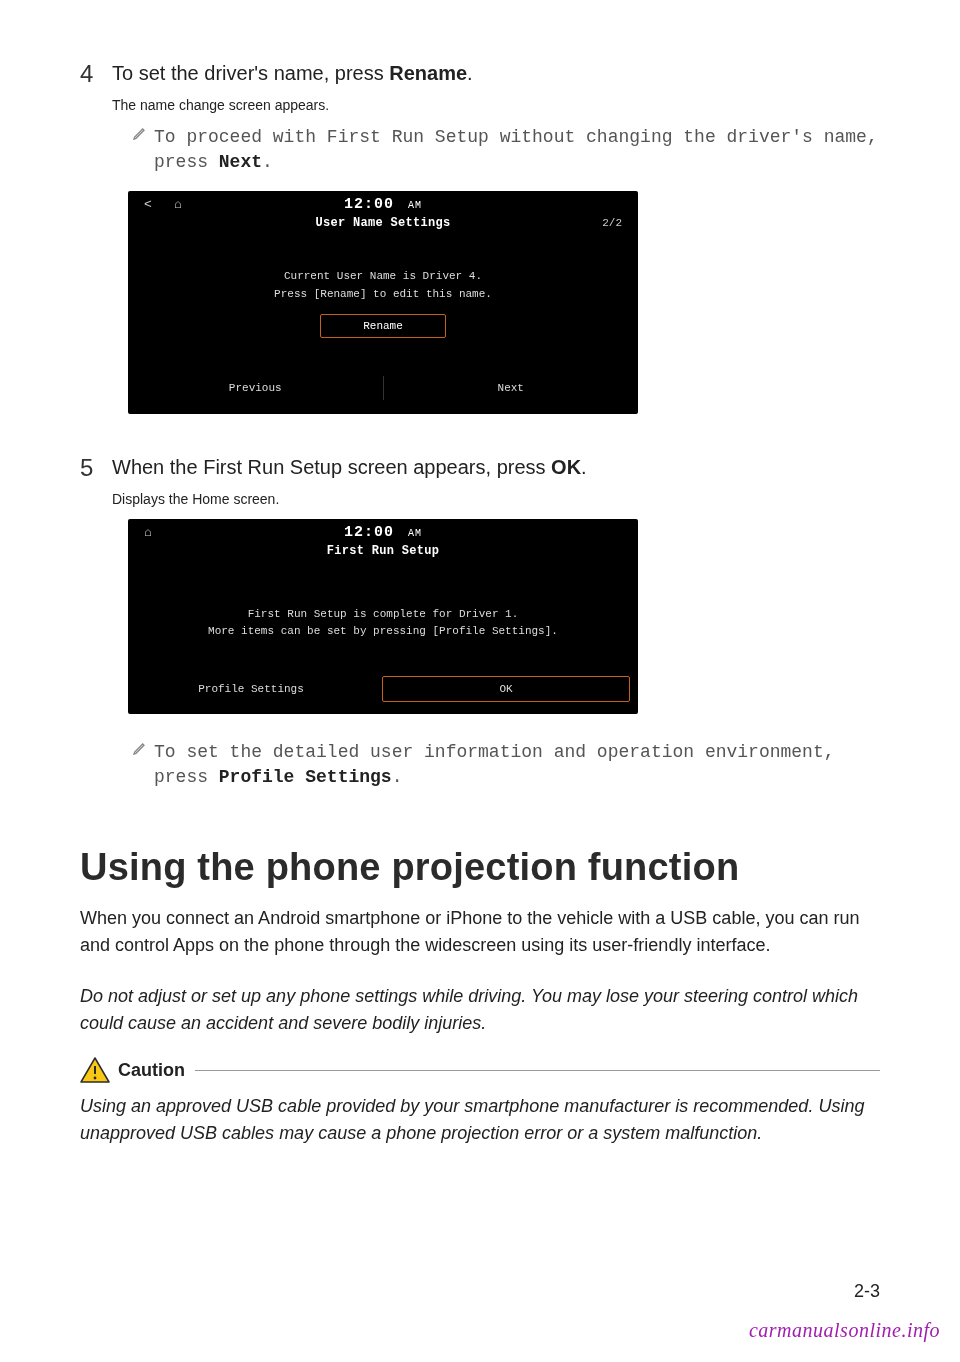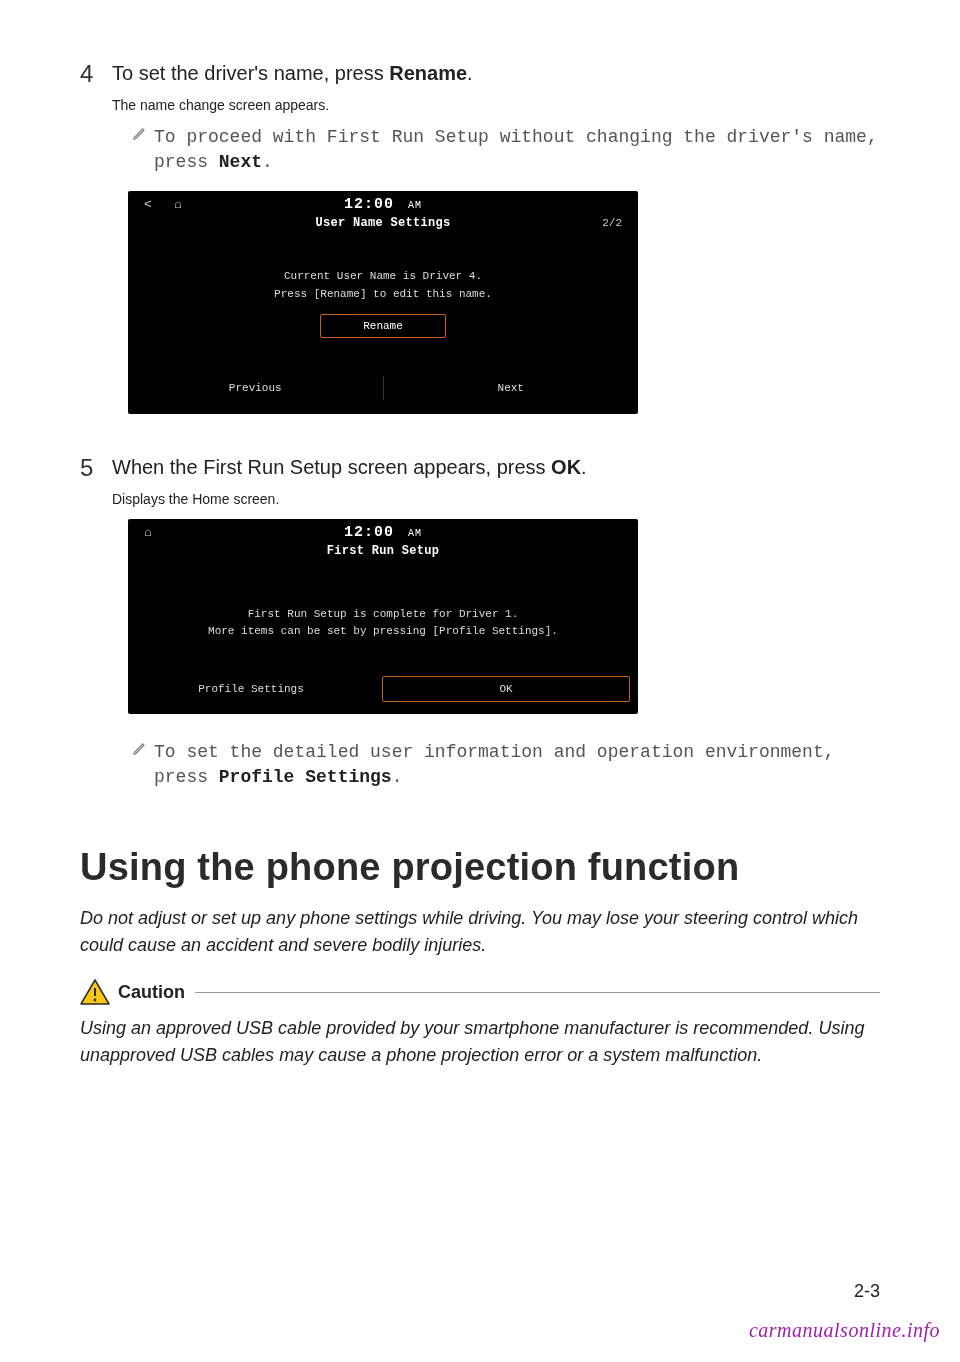--- a/index.html
+++ b/index.html
@@ -129,20 +129,21 @@
             </svg>
         </span>
         <div class="note-text">
           <span>To set the detailed user information and operation environment, press </span><b>Profile Settings</b><span>.</span>
         </div>
       </div>
     </div>
   </div>
 
   <h1 class="section">Using the phone projection function</h1>
+  <p class="para">When you connect an Android smartphone or iPhone to the vehicle with a USB cable, you can run and control Apps on the phone through the widescreen using its user-friendly interface.</p>
 
   <p class="alert-body">Do not adjust or set up any phone settings while driving. You may lose your steering control which could cause an accident and severe bodily injuries.</p>
 
   <div class="alert-head">
     <span class="tri-icon">
       <svg width="30" height="26" viewBox="0 0 30 26">
           <path d="M15 1 L29 25 L1 25 Z" fill="#f9c815" stroke="#2b2b2b" stroke-width="1.5" stroke-linejoin="round"></path>
           <line x1="15" y1="9" x2="15" y2="17" stroke="#2b2b2b" stroke-width="2"></line>
           <circle cx="15" cy="21" r="1.4" fill="#2b2b2b"></circle>
         </svg>

